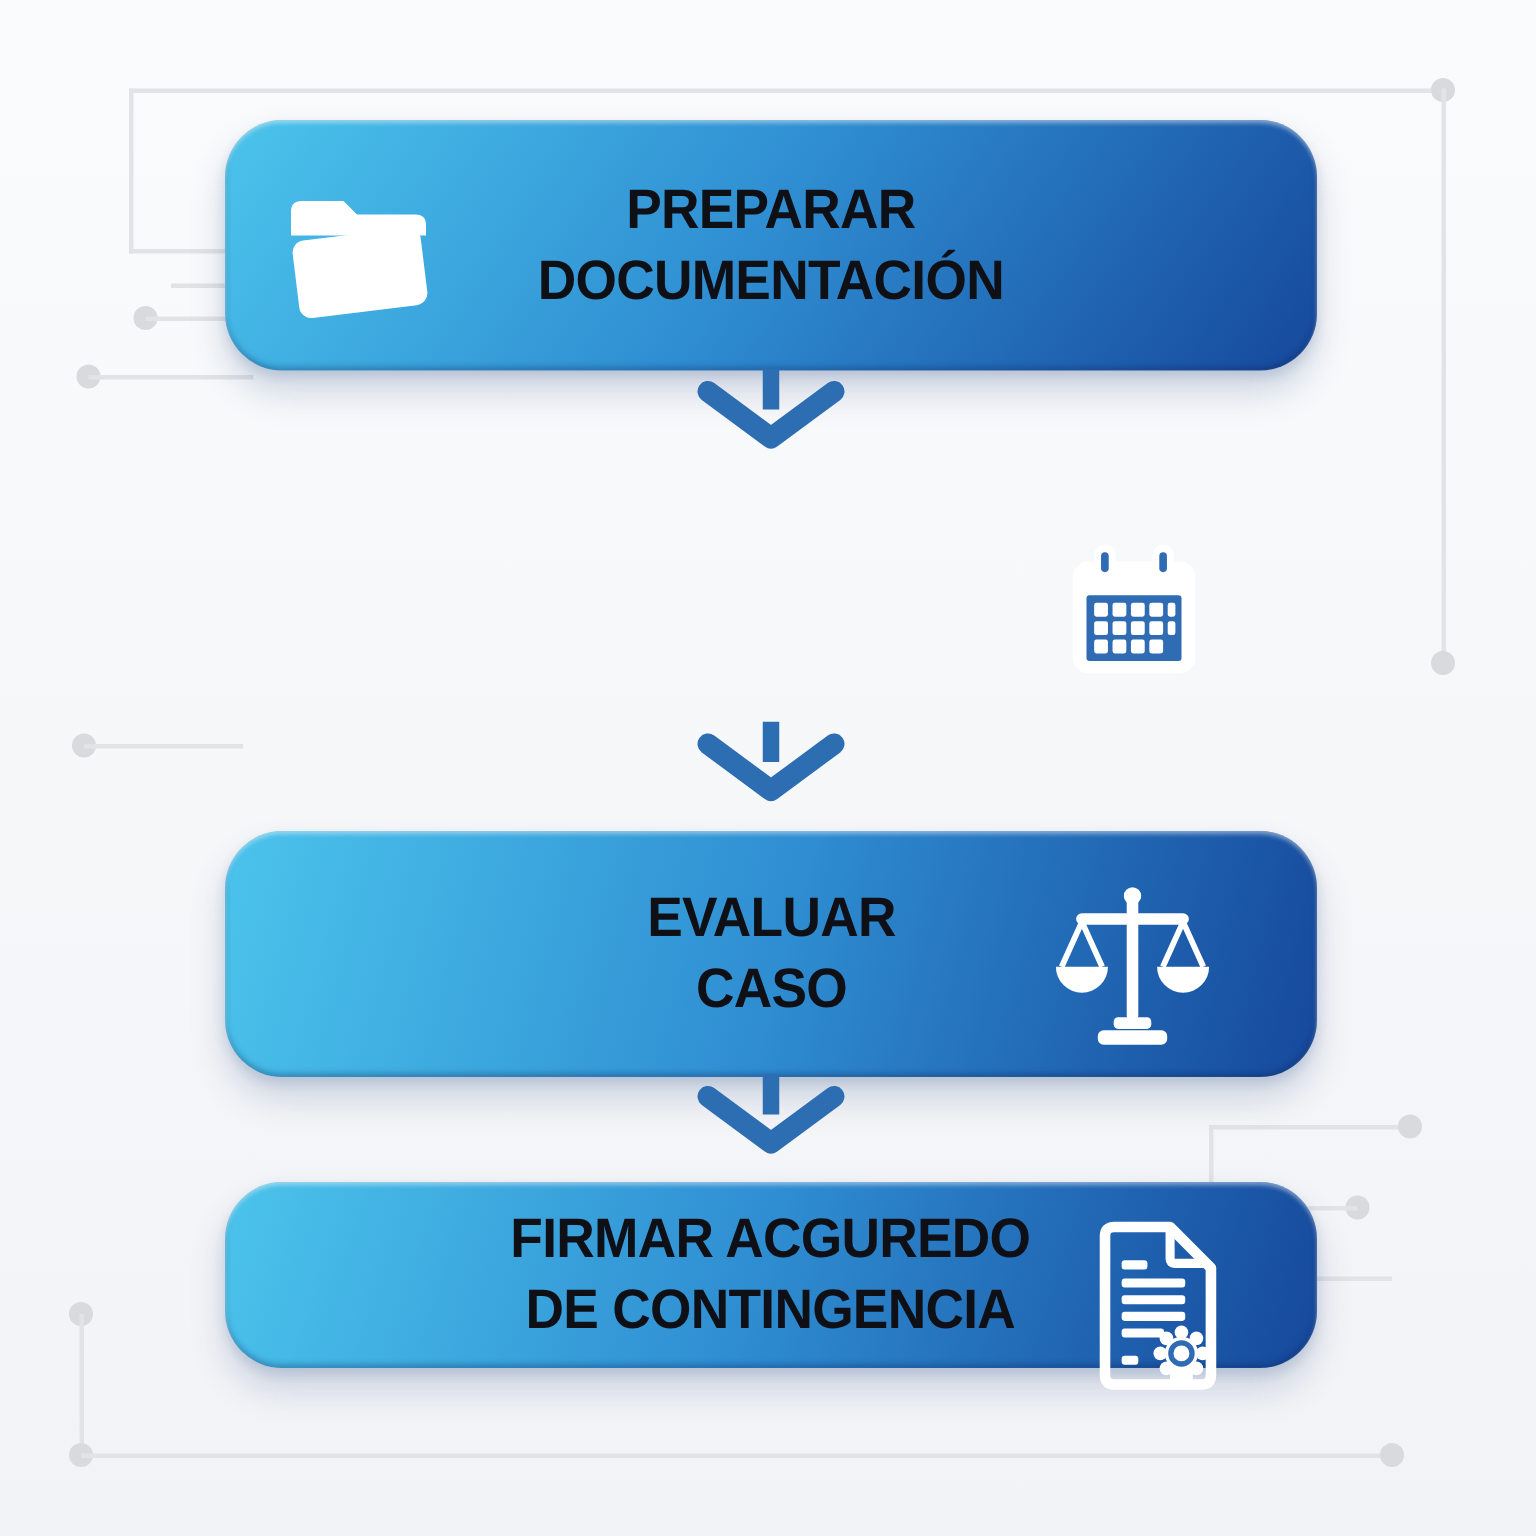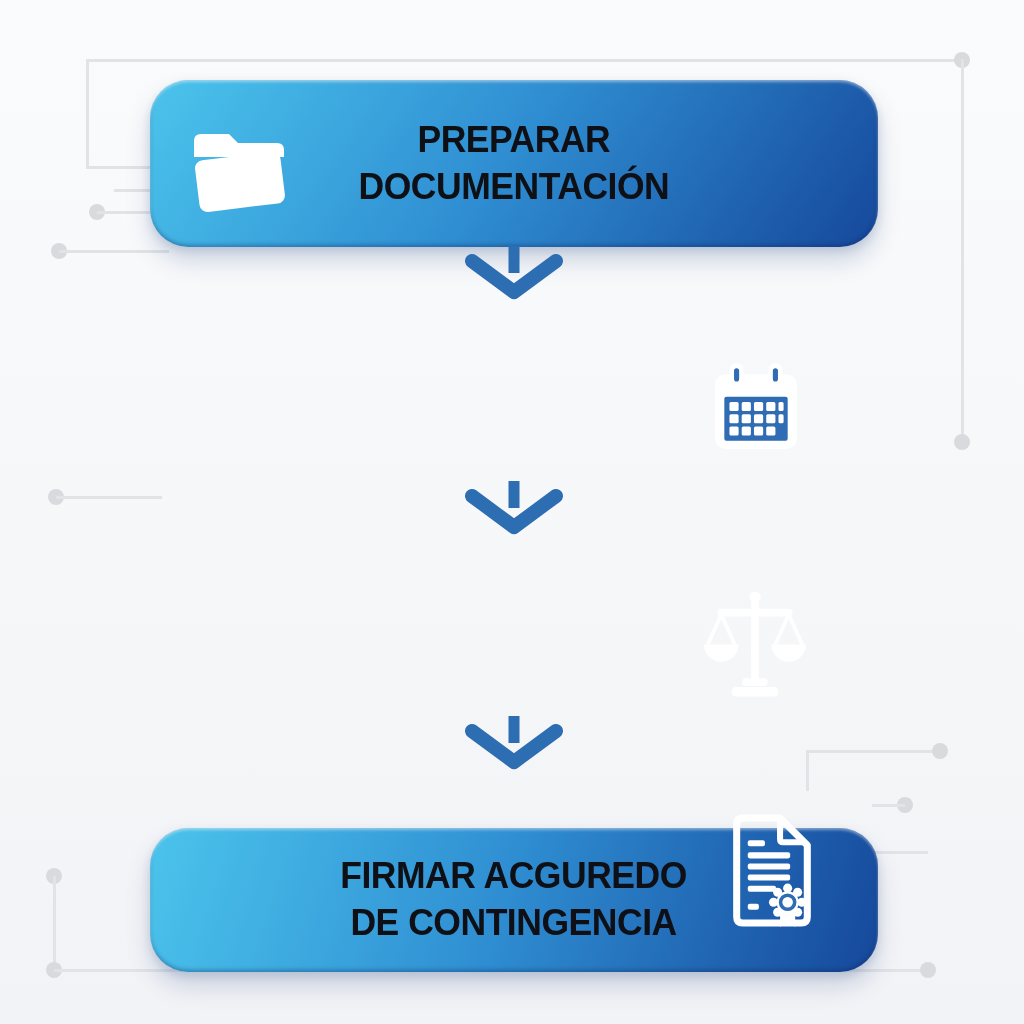--- a/index.html
+++ b/index.html
@@ -102,38 +102,44 @@
         <rect x="43" y="65" width="9" height="9" rx="1.5"></rect>
         <rect x="55" y="65" width="9" height="9" rx="1.5"></rect>
     </g>
   </svg>
 
   <svg class="arrow" style="top:481px;" width="120" height="58" viewBox="0 0 120 58">
     <rect x="54.5" y="0" width="11" height="27" fill="#2d6db2"></rect>
     <path d="M18 15 L60 46 L102 15" stroke="#2d6db2" stroke-width="14" fill="none" stroke-linecap="round" stroke-linejoin="round"></path>
   </svg>
 
+  <div class="step" style="top:554px;height:164px;background:linear-gradient(105deg,#4bc4ec 0%,#2f8ed2 50%,#16489b 100%);">
+    <div class="step-title">
+      <div>EVALUAR</div>
+      <div>CASO</div>
+    </div>
+  </div>
   <svg class="icon" style="left:702px;top:588px;" width="106" height="112" viewBox="0 0 110 115">
     <circle cx="55" cy="9" r="6" fill="#fff"></circle>
     <rect x="51" y="9" width="8" height="86" rx="3" fill="#fff"></rect>
     <rect x="16" y="21" width="78" height="8" rx="4" fill="#fff"></rect>
     <path d="M20 27 L6 58 M20 27 L34 58" stroke="#fff" stroke-width="4" fill="none"></path>
     <path d="M2 58 a18 18 0 0 0 36 0 z" fill="#fff"></path>
     <path d="M90 27 L76 58 M90 27 L104 58" stroke="#fff" stroke-width="4" fill="none"></path>
     <path d="M72 58 a18 18 0 0 0 36 0 z" fill="#fff"></path>
     <rect x="42" y="93" width="26" height="8" rx="3" fill="#fff"></rect>
     <rect x="31" y="102" width="48" height="10" rx="4" fill="#fff"></rect>
   </svg>
 
   <svg class="arrow" style="top:716px;" width="120" height="58" viewBox="0 0 120 58">
     <rect x="54.5" y="0" width="11" height="27" fill="#2d6db2"></rect>
     <path d="M18 15 L60 46 L102 15" stroke="#2d6db2" stroke-width="14" fill="none" stroke-linecap="round" stroke-linejoin="round"></path>
   </svg>
 
-  <div class="step" style="top:828px;height:144px;background:linear-gradient(108deg,#4bc4ec 0%,#2f8ed2 48%,#16489b 100%);">
+  <div class="step" style="top:788px;height:124px;background:linear-gradient(108deg,#4bc4ec 0%,#2f8ed2 48%,#16489b 100%);">
     <div class="step-title">
       <div>FIRMAR ACGUREDO</div>
       <div>DE CONTINGENCIA</div>
     </div>
   </div>
   <svg class="icon" style="left:722px;top:814px;" width="102" height="114" viewBox="0 0 100 113">
     <path d="M14 10 q0-6 6-6 h37 l27 27 v71 q0 6-6 6 H20 q-6 0-6-6 z" fill="none" stroke="#fff" stroke-width="7" stroke-linejoin="round"></path>
     <path d="M57 5 v20 q0 3 3 3 h21" fill="none" stroke="#fff" stroke-width="6"></path>
     <g fill="#fff">
       <rect x="25" y="26" width="17" height="6" rx="2"></rect>

